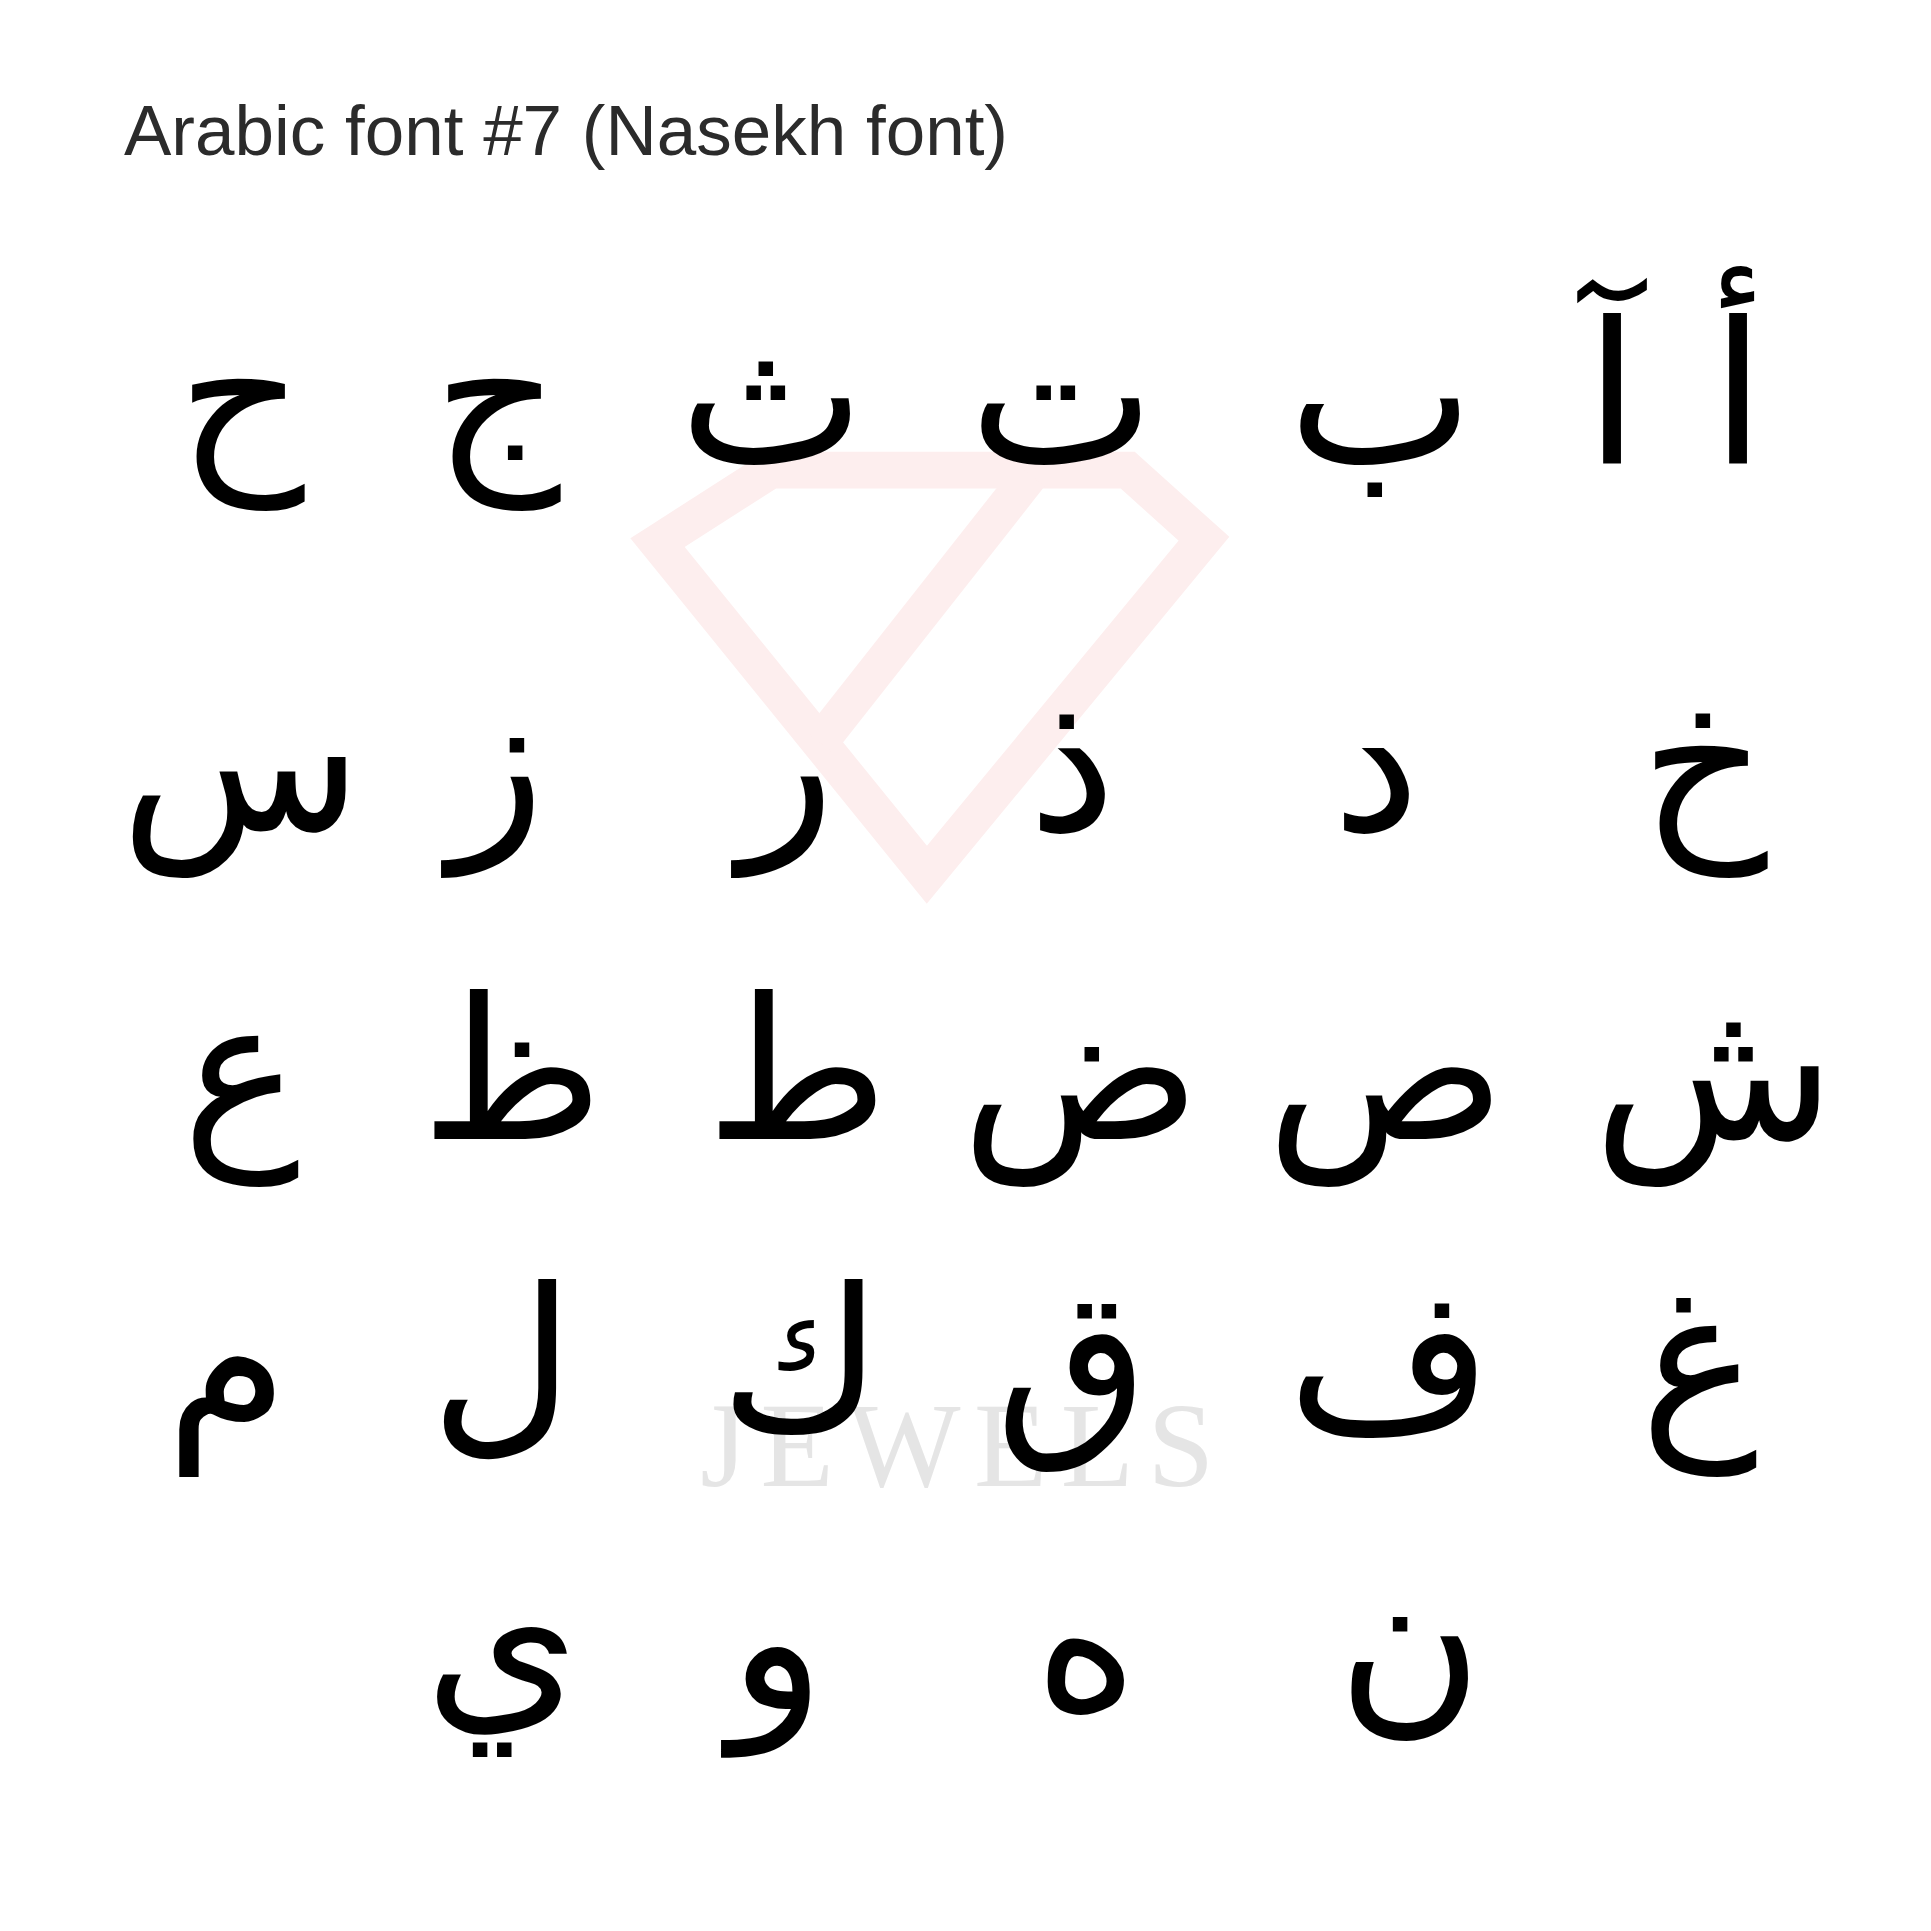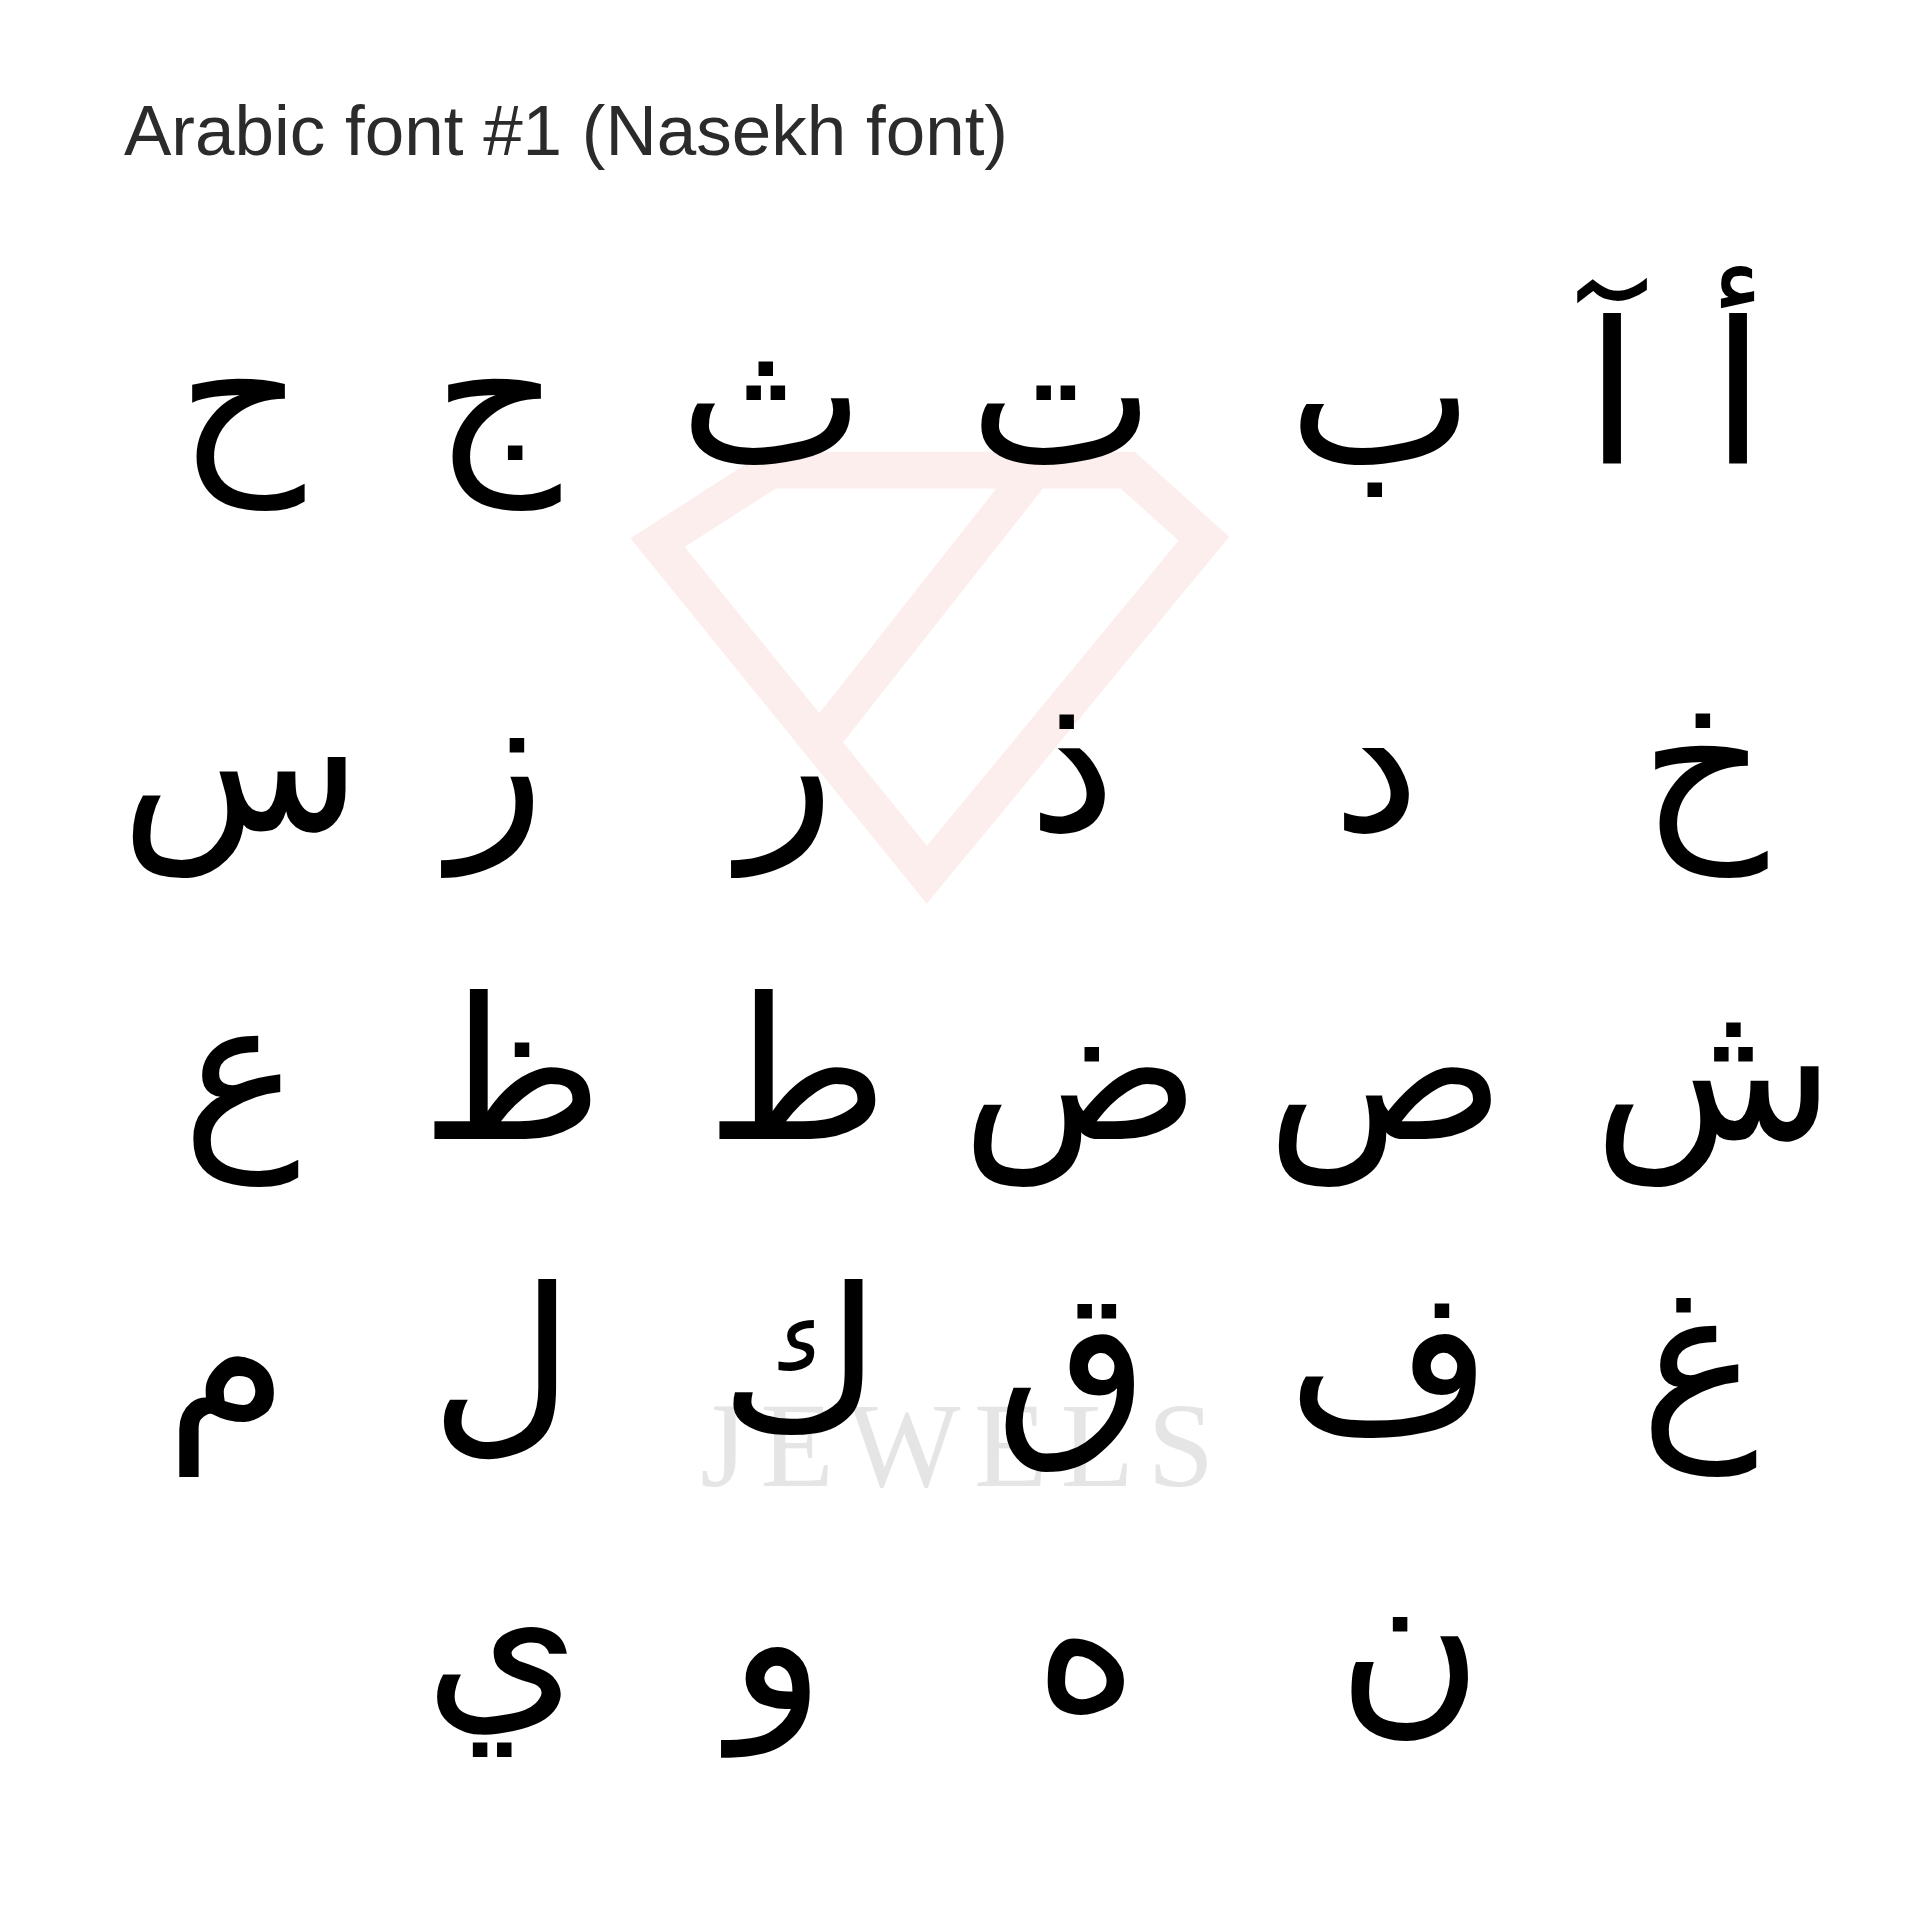--- a/index.html
+++ b/index.html
@@ -39,21 +39,21 @@
 
 <div id="canvas">
 
   <svg id="wm-diamond" viewBox="0 0 2000 2000" xmlns="http://www.w3.org/2000/svg">
     <polygon points="681,562 798,487 1168,487 1247,558 960,906" fill="none" stroke="#fdeeee" stroke-width="38" stroke-linejoin="miter"></polygon>
     <line x1="1067" y1="492" x2="849" y2="769" stroke="#fdeeee" stroke-width="38" stroke-linecap="butt"></line>
   </svg>
 
   <div id="wm-jewels" class="wm-text">JEWELS</div>
 
-  <div id="title-en">Arabic font #1 (Nasekh font)</div>
+  <div id="title-en">Arabic font #7 (Nasekh font)</div>
 
   <span class="glyph" style="left:1738px;top:296px">أ</span>
   <span class="glyph" style="left:1612px;top:296px">آ</span>
   <span class="glyph" style="left:1381px;top:296px">ب</span>
   <span class="glyph" style="left:1062px;top:296px">ت</span>
   <span class="glyph" style="left:772px;top:296px">ث</span>
   <span class="glyph" style="left:497px;top:296px">ج</span>
   <span class="glyph" style="left:241px;top:296px">ح</span>
 
   <span class="glyph" style="left:1704px;top:663px">خ</span>

